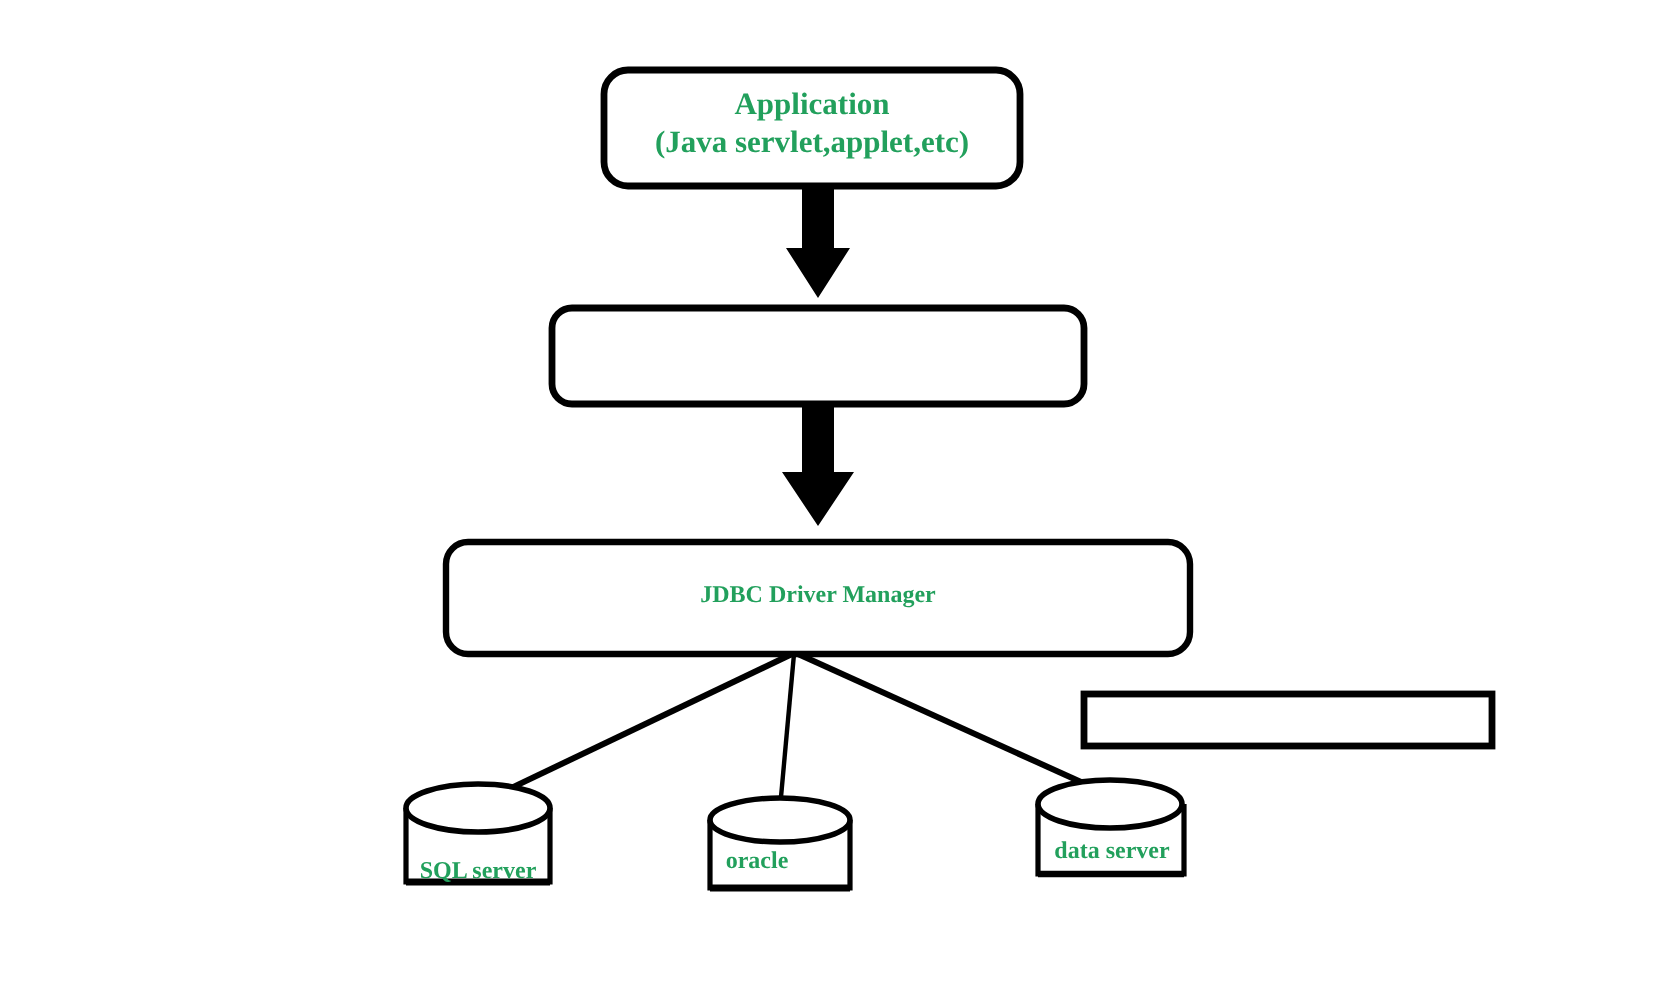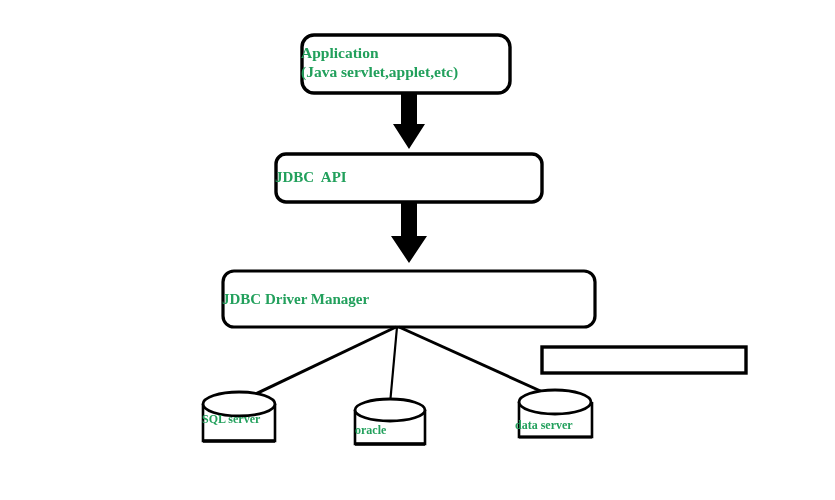--- a/index.html
+++ b/index.html
@@ -24,52 +24,52 @@
     position: absolute;
     left: 0;
     top: 0;
     width: 835px;
     height: 500px;
   }
   .node-label {
     position: absolute;
     color: #22a05c;
     font-weight: bold;
-    text-align: left;
+    text-align: center;
     line-height: 1.22;
     white-space: pre;
     user-select: none;
   }
   #label-application {
     left: 301px;
     top: 44px;
     width: 210px;
     font-size: 15.5px;
   }
   #label-jdbc-api {
     left: 275px;
     top: 168px;
     width: 268px;
     font-size: 15px;
   }
   #label-driver-manager {
     left: 222px;
     top: 290px;
     width: 374px;
-    font-size: 15px;
+    font-size: 12px;
   }
   #label-jdbc-drivers {
     left: 544px;
     top: 353px;
     width: 200px;
     font-size: 12.5px;
   }
   #label-sql-server {
     left: 202px;
-    top: 412px;
+    top: 428px;
     width: 74px;
     font-size: 12px;
   }
   #label-oracle {
     left: 355px;
     top: 423px;
     width: 47px;
     font-size: 12px;
   }
   #label-data-source {
@@ -121,21 +121,20 @@
     <g>
       <path d="M 519 402 L 519 437 L 592 437 L 592 402" fill="#ffffff" stroke="#000000" stroke-width="2.6"></path>
       <ellipse cx="555" cy="402" rx="36" ry="12" fill="#ffffff" stroke="#000000" stroke-width="2.8"></ellipse>
       <line x1="519" y1="437" x2="592" y2="437" stroke="#000000" stroke-width="3.2"></line>
     </g>
   </svg>
 
   <div class="node-label" id="label-application">Application
 (Java servlet,applet,etc)</div>
 
-  <div class="node-label" id="label-jdbc-api">JDBC  API</div>
 
   <div class="node-label" id="label-driver-manager">JDBC Driver Manager</div>
 
 
   <div class="node-label" id="label-sql-server">SQL server</div>
 
   <div class="node-label" id="label-oracle">oracle</div>
 
   <div class="node-label" id="label-data-source">data server</div>
 

